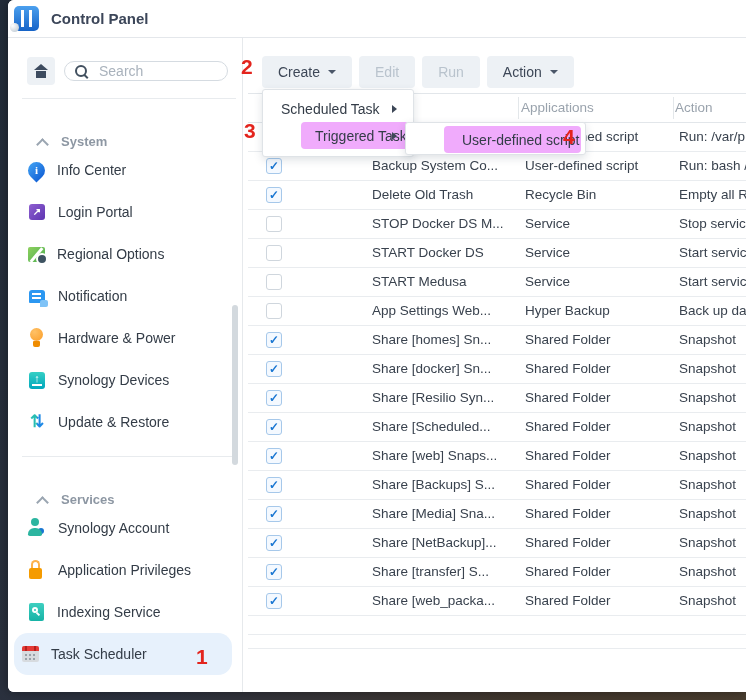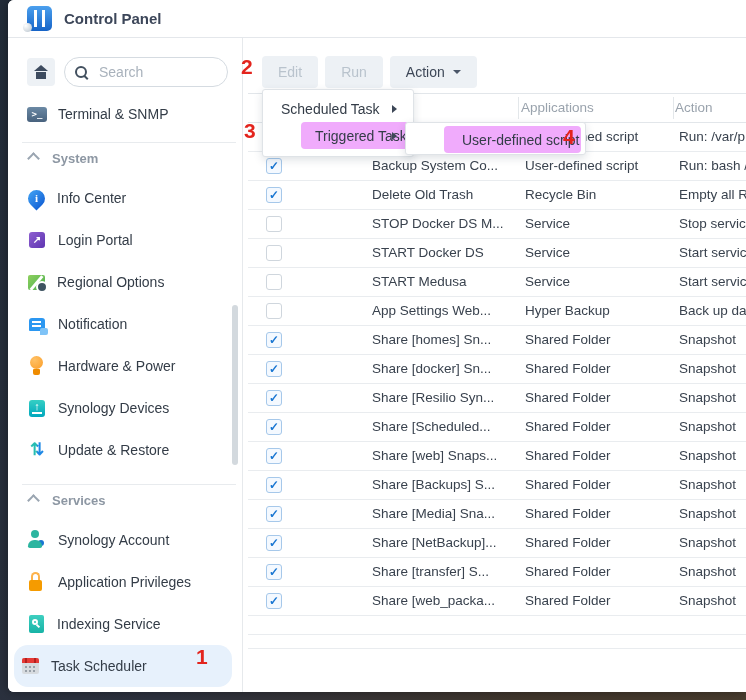--- a/index.html
+++ b/index.html
@@ -3,53 +3,53 @@
 <meta charset="utf-8">
 <style>
   html,body{margin:0;padding:0;width:746px;height:700px;overflow:hidden;
     font-family:"Liberation Sans",sans-serif;-webkit-font-smoothing:antialiased;}
   .desktop{position:absolute;inset:0;background:linear-gradient(115deg,#232d3a 0%,#2e3340 45%,#43382e 80%,#4a3e30 100%);}
   .window{position:absolute;left:8px;top:0;right:0;bottom:8px;background:#fff;
     border-radius:6px 0 0 6px;overflow:hidden;box-shadow:0 0 12px rgba(0,0,0,.4);}
 
   
   .titlebar{position:absolute;left:0;top:0;right:0;height:38px;background:#fff;
-    border-bottom:1px solid #e4e7eb;display:flex;align-items:center;padding-left:19px;box-sizing:border-box;}
+    border-bottom:1px solid #e4e7eb;display:flex;align-items:center;padding-left:6px;box-sizing:border-box;}
   .app-ic{position:relative;width:25px;height:25px;background:linear-gradient(180deg,#4ba0ee,#1663c7);border-radius:5px;flex:none;}
   .app-ic::before{content:"";position:absolute;left:7px;top:4px;right:6px;bottom:4px;
     background:linear-gradient(90deg,#fff 0 3px,rgba(255,255,255,0) 3px 8px,#fff 8px 11px,rgba(255,255,255,0) 11px);}
   .app-ic::after{content:"";position:absolute;width:9px;height:9px;left:-4px;bottom:-1px;border-radius:50%;
     background:radial-gradient(circle at 30% 30%,#ffffff,#b7c3cd);}
   .win-title{margin-left:12px;font-size:15px;font-weight:bold;color:#3c4659;}
 
   
   .sidebar{position:absolute;left:0;top:38px;width:235px;bottom:0;background:#fff;
     border-right:1px solid #e6e9ec;box-sizing:border-box;}
   .sb-top{display:flex;margin:19px 0 0 19px;align-items:center;}
   .home-btn{width:28px;height:28px;border:none;background:#edf1f5;border-radius:4px;flex:none;
     display:flex;align-items:center;justify-content:center;cursor:pointer;padding:0;}
   .ic-home{position:relative;width:16px;height:14px;}
   .ic-home::before{content:"";position:absolute;left:1px;top:0;border-left:7px solid transparent;
     border-right:7px solid transparent;border-bottom:6px solid #3d4b5f;}
   .ic-home::after{content:"";position:absolute;left:3px;bottom:0;width:10px;height:7px;background:#3d4b5f;}
-  .searchbox{margin-left:9px;width:164px;height:30px;border:1px solid #d5dbe1;border-radius:16px;
+  .searchbox{margin-left:9px;width:164px;height:20px;border:1px solid #d5dbe1;border-radius:16px;
     display:flex;align-items:center;box-sizing:border-box;padding:0 10px;background:#fff;}
   .ic-search{position:relative;width:15px;height:15px;flex:none;}
   .ic-search::before{content:"";position:absolute;left:0;top:1px;width:8px;height:8px;border:2px solid #42505f;border-radius:50%;}
   .ic-search::after{content:"";position:absolute;left:10px;top:10px;width:2px;height:5px;background:#42505f;transform:rotate(-45deg);}
   .searchbox input{border:none;outline:none;flex:1;min-width:0;margin-left:7px;font-size:14px;color:#3a434f;
     font-family:"Liberation Sans",sans-serif;}
   .searchbox input::placeholder{color:#a9b2bc;}
 
   .sb-item{display:flex;align-items:center;height:42px;padding-left:19px;cursor:pointer;}
   .sb-item.standalone{height:30px;margin-top:12px;}
   .sb-item .sb-label{margin-left:11px;font-size:14px;color:#333c47;white-space:nowrap;}
   .sb-item.selected{background:#e7f1fc;border-radius:14px;margin:0 10px 0 6px;padding-left:7px;}
   .sb-divider{border-top:1px solid #e8ebee;margin:13px 6px 0 14px;}
-  .sb-section{display:flex;align-items:flex-start;height:26px;margin-top:8px;padding-left:21px;cursor:pointer;}
+  .sb-section{display:flex;align-items:flex-end;height:26px;margin-top:24px;padding-left:30px;cursor:pointer;}
   .chev{width:7px;height:7px;border-left:2px solid #9aa5b1;border-top:2px solid #9aa5b1;transform:rotate(45deg);margin-top:3px;}
   .sb-sec-label{margin-left:14px;font-size:13px;font-weight:bold;color:#8d97a3;}
   .sb-thumb{position:absolute;right:4px;top:267px;width:6px;height:160px;border-radius:3px;background:#d3d9de;}
 
   
   .ic{position:relative;width:20px;height:20px;flex:none;display:inline-block;}
   .ic-terminal-snmp{height:15px;background:linear-gradient(180deg,#6b89a4,#48627e);border-radius:3px;align-self:center;}
   .ic-terminal-snmp::before{content:">_";position:absolute;inset:0;color:#fff;font:bold 9px/14px "DejaVu Sans Mono",monospace;text-align:center;}
   .ic-info-center{width:17px;height:17px;margin:1px;background:linear-gradient(180deg,#3d9bf0,#1565d8);
     border-radius:50% 50% 50% 0;transform:rotate(-45deg);}
@@ -150,24 +150,20 @@
       <div class="sb-top">
         <button class="home-btn">
           <span class="ic-home"></span>
         </button>
         <div class="searchbox">
           <span class="ic-search"></span>
           <input type="text" placeholder="Search" style="">
         </div>
       </div>
       <div id="sidebar-nav">
-          <div class="sb-item standalone">
-            <span class="ic ic-terminal-snmp"></span>
-            <span class="sb-label">Terminal &amp; SNMP</span>
-          </div>
           <div class="sb-divider"></div>
           <div class="sb-section">
             <span class="chev"></span>
             <span class="sb-sec-label">System</span>
           </div>
           <div class="sb-item">
             <span class="ic ic-info-center"></span>
             <span class="sb-label">Info Center</span>
           </div>
           <div class="sb-item">
@@ -214,20 +210,24 @@
           <div class="sb-item selected">
             <span class="ic ic-task-scheduler"></span>
             <span class="sb-label">Task Scheduler</span>
           </div>
         </div>
       <div class="sb-thumb"></div>
     </div>
 
     <div class="main">
       <div class="toolbar" id="toolbar">
+          <button class="tbtn">
+            <span>Create</span>
+            <span class="caret"></span>
+          </button>
           <button class="tbtn disabled">
             <span>Edit</span>
           </button>
           <button class="tbtn disabled">
             <span>Run</span>
           </button>
           <button class="tbtn">
             <span>Action</span>
             <span class="caret"></span>
           </button>

